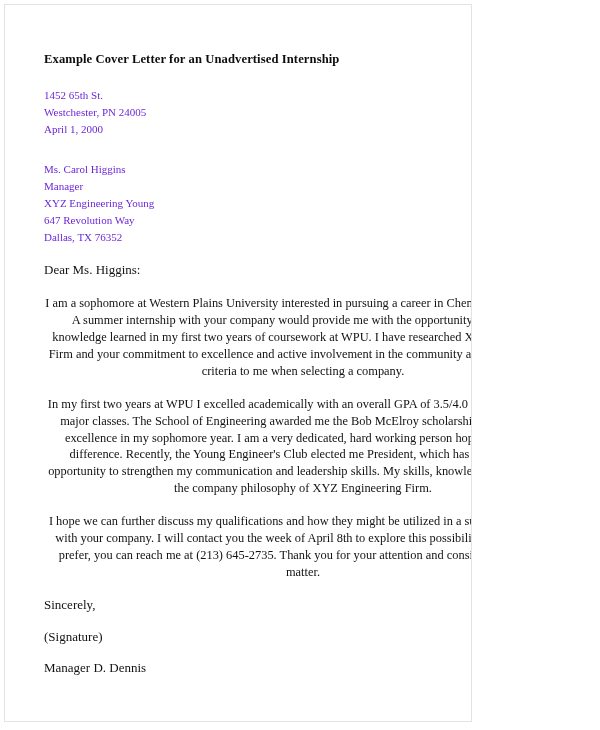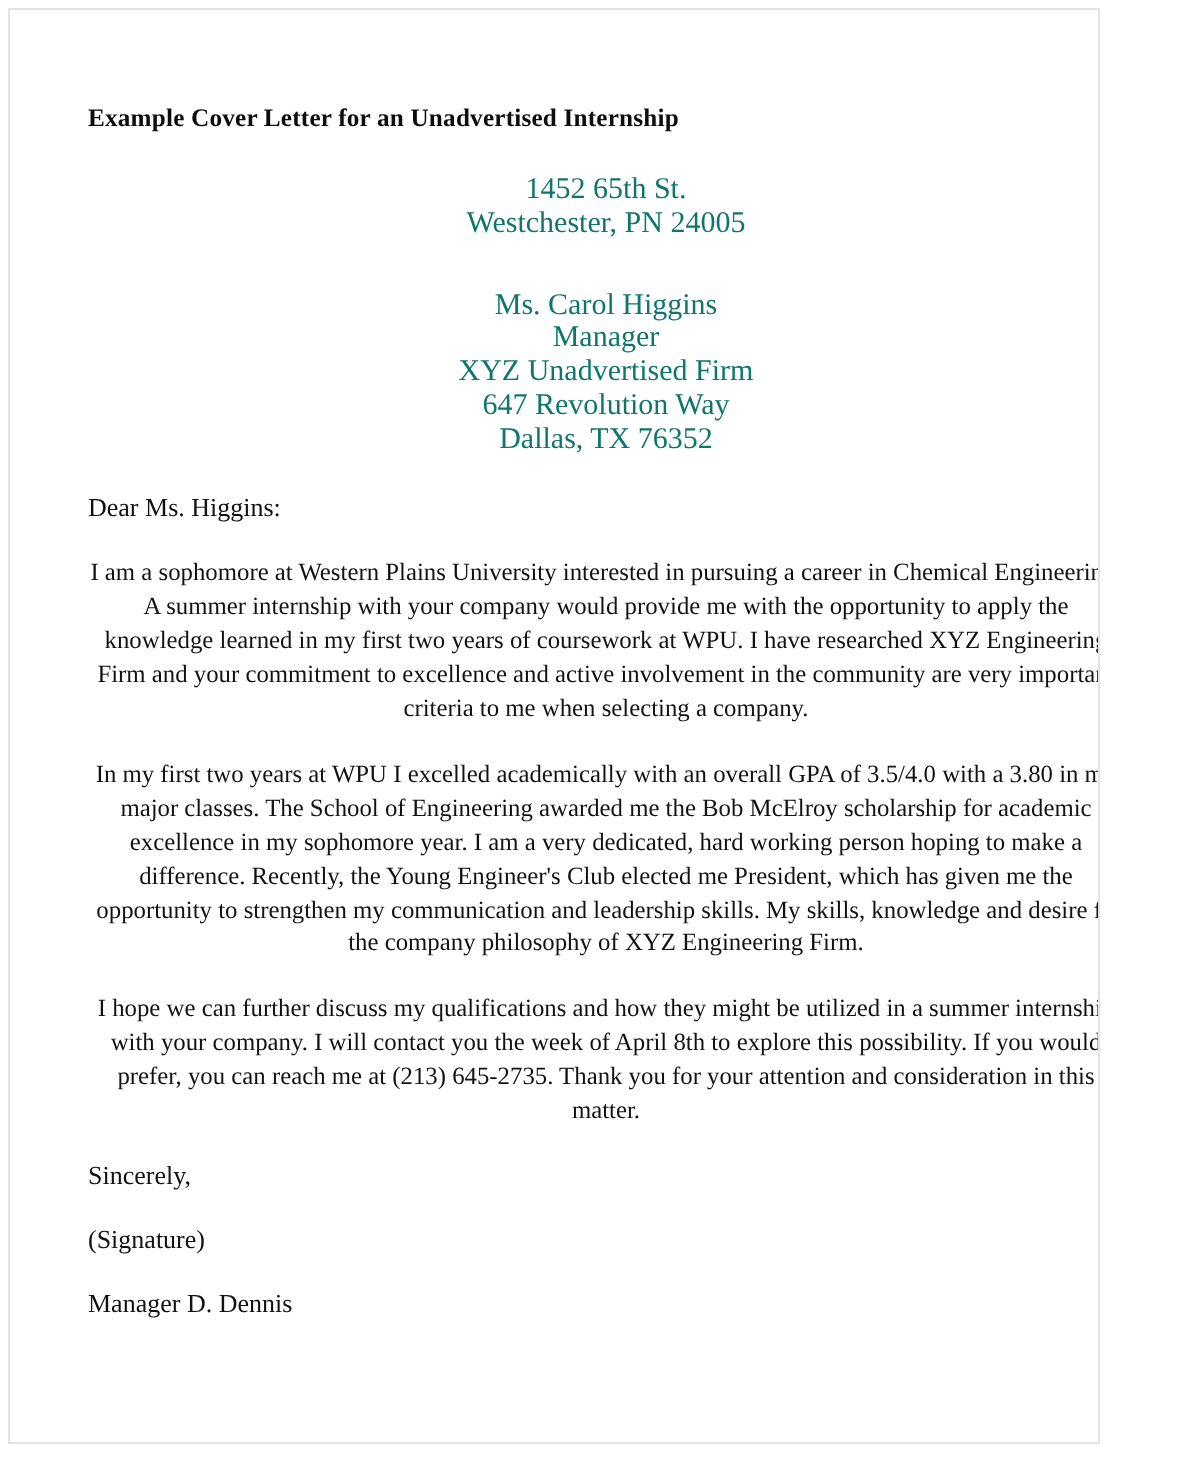--- a/index.html
+++ b/index.html
@@ -11,21 +11,21 @@
     width: 600px;
     height: 730px;
     font-family: "Liberation Serif", "DejaVu Serif", serif;
     -webkit-font-smoothing: antialiased;
   }
 
   #page {
     position: absolute;
     left: 4px;
     top: 4px;
-    width: 546px;
+    width: 468px;
     height: 718px;
     background: #ffffff;
     border: 1px solid #e3e3e3;
     box-sizing: border-box;
     overflow: hidden;
   }
 
   .sheet {
     position: absolute;
     left: 39px;
@@ -36,25 +36,24 @@
   .letter-title {
     font-size: 12.6px;
     font-weight: bold;
     color: #0d0d0d;
     letter-spacing: 0.1px;
     line-height: 16px;
     margin: 0 0 20px 0;
   }
 
   .block {
-    font-size: 15px;
-    color: #0f766e;
+    font-size: 11px;
+    color: #6d28d9;
     line-height: 16.8px;
     margin: 0;
-    text-align: center;
   }
 
   .addr-line {
     display: block;
     white-space: nowrap;
   }
 
   .gap-sender   { height: 24px; }
   .gap-salute   { height: 17px; }
   .gap-body     { height: 16px; }
@@ -82,28 +81,29 @@
 <body>
 
 <div id="page">
   <div class="sheet">
 
     <h1 class="letter-title">Example Cover Letter for an Unadvertised Internship</h1>
 
     <div class="block">
       <span class="addr-line">1452 65th St.</span>
       <span class="addr-line">Westchester, PN 24005</span>
+      <span class="addr-line">April 1, 2000</span>
     </div>
 
     <div class="gap-sender"></div>
 
     <div class="block">
       <span class="addr-line">Ms. Carol Higgins</span>
       <span class="addr-line">Manager</span>
-      <span class="addr-line">XYZ Unadvertised Firm</span>
+      <span class="addr-line">XYZ Engineering Young</span>
       <span class="addr-line">647 Revolution Way</span>
       <span class="addr-line">Dallas, TX 76352</span>
     </div>
 
     <div class="gap-salute"></div>
 
     <p class="closing-line">Dear Ms. Higgins:</p>
 
     <div class="gap-body"></div>
 

